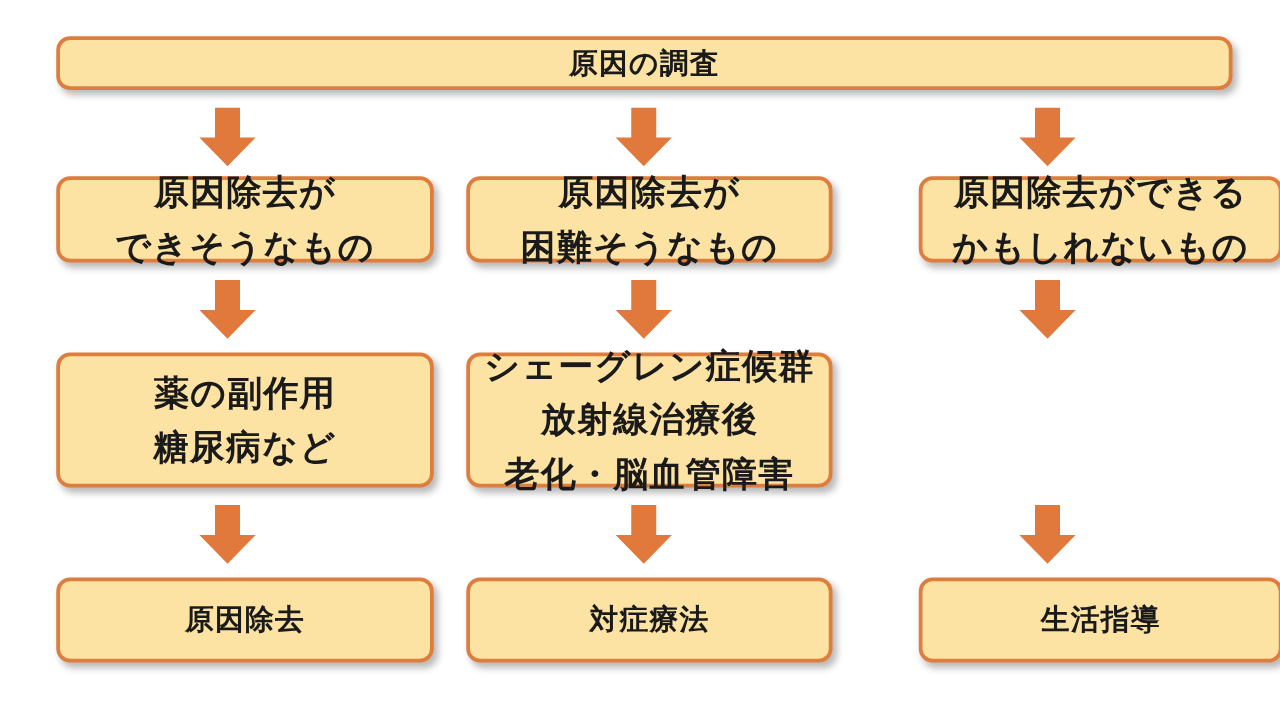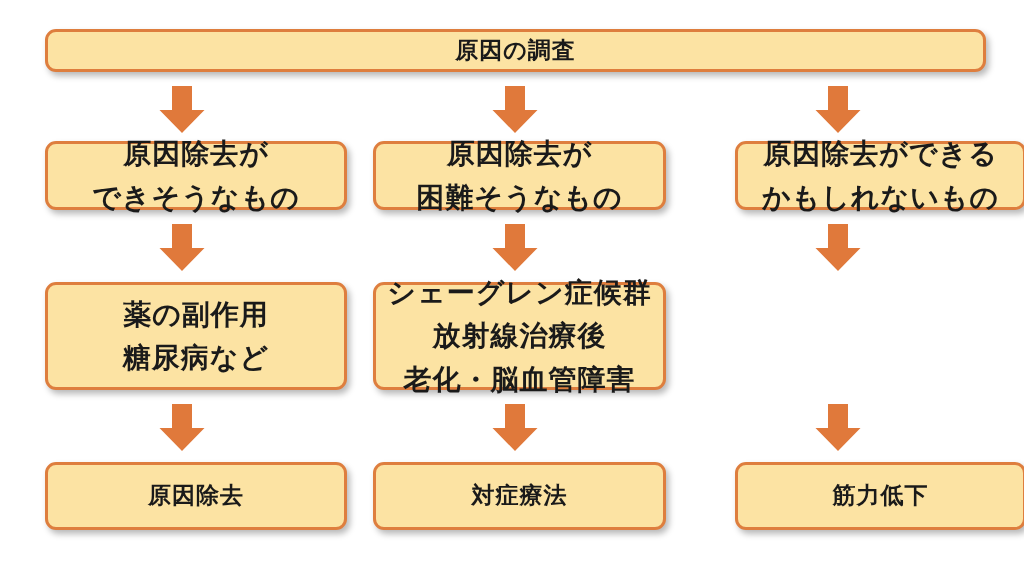--- a/index.html
+++ b/index.html
@@ -126,16 +126,16 @@
       <polygon points="14,0 34,0 34,24 46.5,24 24,47 1.5,24 14,24" fill="currentColor"></polygon>
     </svg>
 
   <div class="box col2 row-treat">
     <span class="box-label">対症療法</span>
   </div>
   <div class="box col1 row-treat">
     <span class="box-label">原因除去</span>
   </div>
   <div class="box col3 row-treat">
-    <span class="box-label">筋力低下</span>
+    <span class="box-label">生活指導</span>
   </div>
 
 </div>
 
 </body></html>

